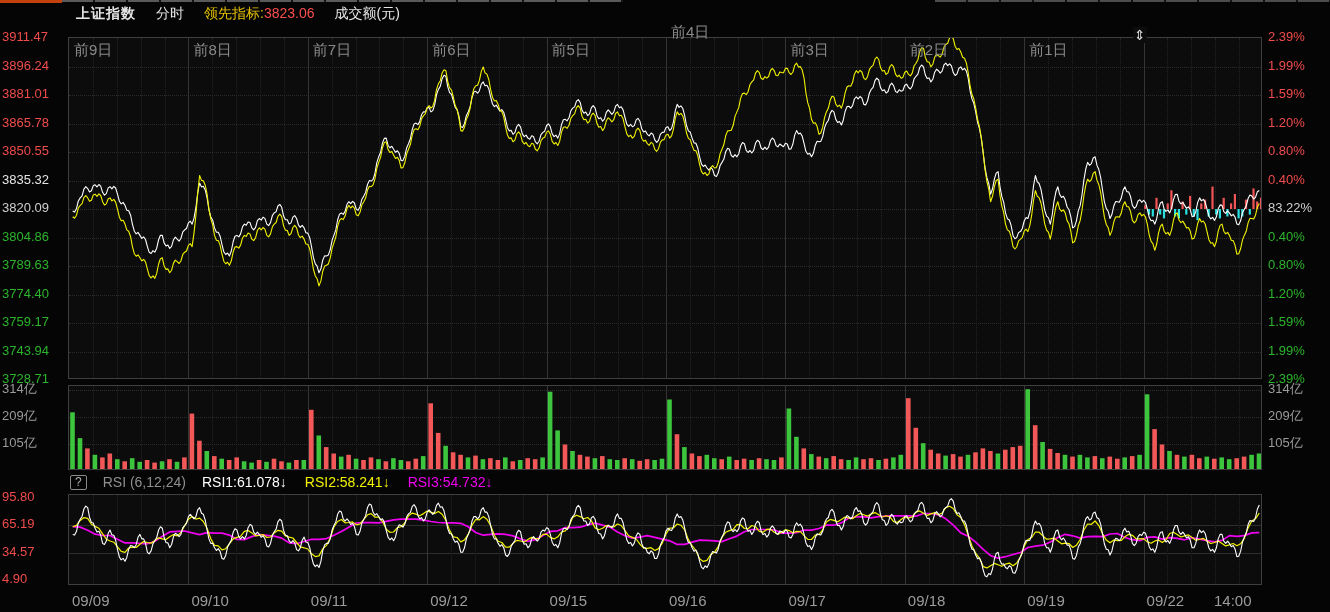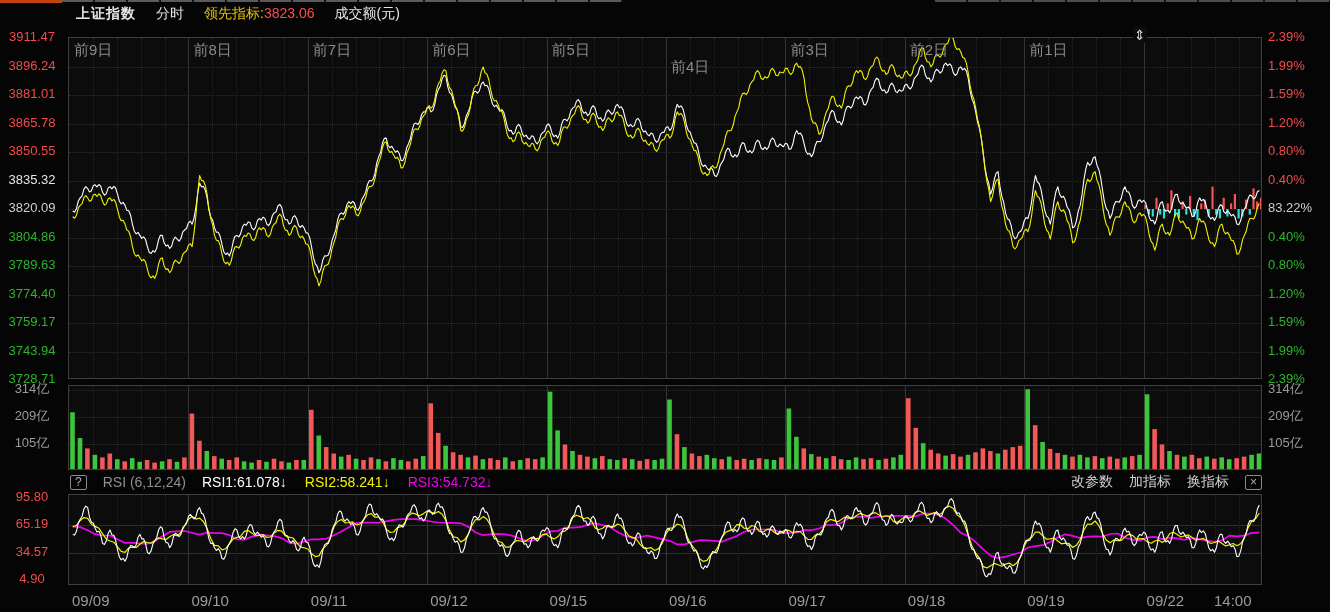--- a/index.html
+++ b/index.html
@@ -6,21 +6,21 @@
   body{width:1330px;height:612px;position:relative;overflow:hidden;
        font-family:"Liberation Sans","DejaVu Sans",sans-serif;
        -webkit-font-smoothing:antialiased;}
   .pane{position:absolute;left:68px;width:1194px;background:#0c0c0c;
         border:1px solid #3f3f3f;box-sizing:border-box;}
   .gridline-h{position:absolute;left:0;width:100%;height:0;border-top:1px dotted #2c2c2c;}
   .gridline-h.solid{border-top:1px solid #2e2e2e;}
   .gridline-v{position:absolute;top:0;height:100%;width:0;border-left:1px solid #353535;}
   .gridline-v.sub{border-left:1px dotted #232323;}
   .axis-label{position:absolute;font-size:13px;line-height:16px;white-space:nowrap;}
-  .axis-left{right:1268px;text-align:center;}
+  .axis-left{right:1268px;text-align:left;}
   .axis-right{left:1268px;text-align:center;}
   .day-label{position:absolute;font-size:15px;color:#8a8a8a;white-space:nowrap;}
   .date-label{position:absolute;font-size:15px;color:#9c9c9c;white-space:nowrap;}
   #header{position:absolute;left:76px;top:5px;display:flex;gap:20px;align-items:center;
           font-size:14px;color:#e6e6e6;}
   #header .sym{font-weight:bold;letter-spacing:1px;}
   #rsi-header{position:absolute;left:70px;top:472px;width:1192px;height:20px;
               display:flex;align-items:center;font-size:14px;}
   #rsi-header .grp{display:flex;align-items:center;gap:16px;}
   #rsi-header .right{margin-left:auto;display:flex;align-items:center;gap:16px;color:#cfcfcf;}
@@ -424,28 +424,20 @@
 <div id="rsi-header">
   <div class="grp">
     <span class="btnbox">?</span>
     <span style="color:#8f8f8f;">RSI (6,12,24)</span>
     <span id="rsi-legend" style="display:flex;gap:18px;">
         <div style="color: rgb(255, 255, 255);">RSI1:61.078↓</div>
         <div style="color: rgb(242, 242, 0);">RSI2:58.241↓</div>
         <div style="color: rgb(240, 0, 240);">RSI3:54.732↓</div>
       </span>
   </div>
-  <div class="right">
-    <span id="rsi-actions" style="display:flex;gap:16px;">
-        <div class="txtbtn">改参数</div>
-        <div class="txtbtn">加指标</div>
-        <div class="txtbtn">换指标</div>
-      </span>
-    <span class="btnbox">×</span>
-  </div>
 </div>
 
 <div id="handle" style="left:1133px;top:27px;">⇕</div>
 
 <div id="labels-root">
     <div class="axis-label axis-left" style="top: 29px; width: 60px; color: rgb(240, 76, 76);">3911.47</div>
     <div class="axis-label axis-left" style="top: 57.5px; width: 60px; color: rgb(240, 76, 76);">3896.24</div>
     <div class="axis-label axis-left" style="top: 86px; width: 60px; color: rgb(240, 76, 76);">3881.01</div>
     <div class="axis-label axis-left" style="top: 114.5px; width: 60px; color: rgb(240, 76, 76);">3865.78</div>
     <div class="axis-label axis-left" style="top: 143px; width: 60px; color: rgb(240, 76, 76);">3850.55</div>
@@ -468,21 +460,21 @@
     <div class="axis-label axis-right" style="top: 257px; color: rgb(45, 180, 45);">0.80%</div>
     <div class="axis-label axis-right" style="top: 285.5px; color: rgb(45, 180, 45);">1.20%</div>
     <div class="axis-label axis-right" style="top: 314px; color: rgb(45, 180, 45);">1.59%</div>
     <div class="axis-label axis-right" style="top: 342.5px; color: rgb(45, 180, 45);">1.99%</div>
     <div class="axis-label axis-right" style="top: 371px; color: rgb(45, 180, 45);">2.39%</div>
     <div class="day-label" style="left: 74px; top: 41px;">前9日</div>
     <div class="day-label" style="left: 193.4px; top: 41px;">前8日</div>
     <div class="day-label" style="left: 312.8px; top: 41px;">前7日</div>
     <div class="day-label" style="left: 432.2px; top: 41px;">前6日</div>
     <div class="day-label" style="left: 551.6px; top: 41px;">前5日</div>
-    <div class="day-label" style="left: 671px; top: 58px;">前4日</div>
+    <div class="day-label" style="left: 671px; top: 23px;">前4日</div>
     <div class="day-label" style="left: 790.4px; top: 41px;">前3日</div>
     <div class="day-label" style="left: 909.8px; top: 41px;">前2日</div>
     <div class="day-label" style="left: 1029.2px; top: 41px;">前1日</div>
     <div class="axis-label axis-left" style="top: 381.121px; width: 60px; color: rgb(154, 154, 154);">314亿</div>
     <div class="axis-label axis-right" style="top: 381.121px; color: rgb(154, 154, 154);">314亿</div>
     <div class="axis-label axis-left" style="top: 408.167px; width: 60px; color: rgb(154, 154, 154);">209亿</div>
     <div class="axis-label axis-right" style="top: 408.167px; color: rgb(154, 154, 154);">209亿</div>
     <div class="axis-label axis-left" style="top: 434.955px; width: 60px; color: rgb(154, 154, 154);">105亿</div>
     <div class="axis-label axis-right" style="top: 434.955px; color: rgb(154, 154, 154);">105亿</div>
     <div class="axis-label axis-left" style="top: 489px; width: 60px; color: rgb(240, 76, 76);">95.80</div>

